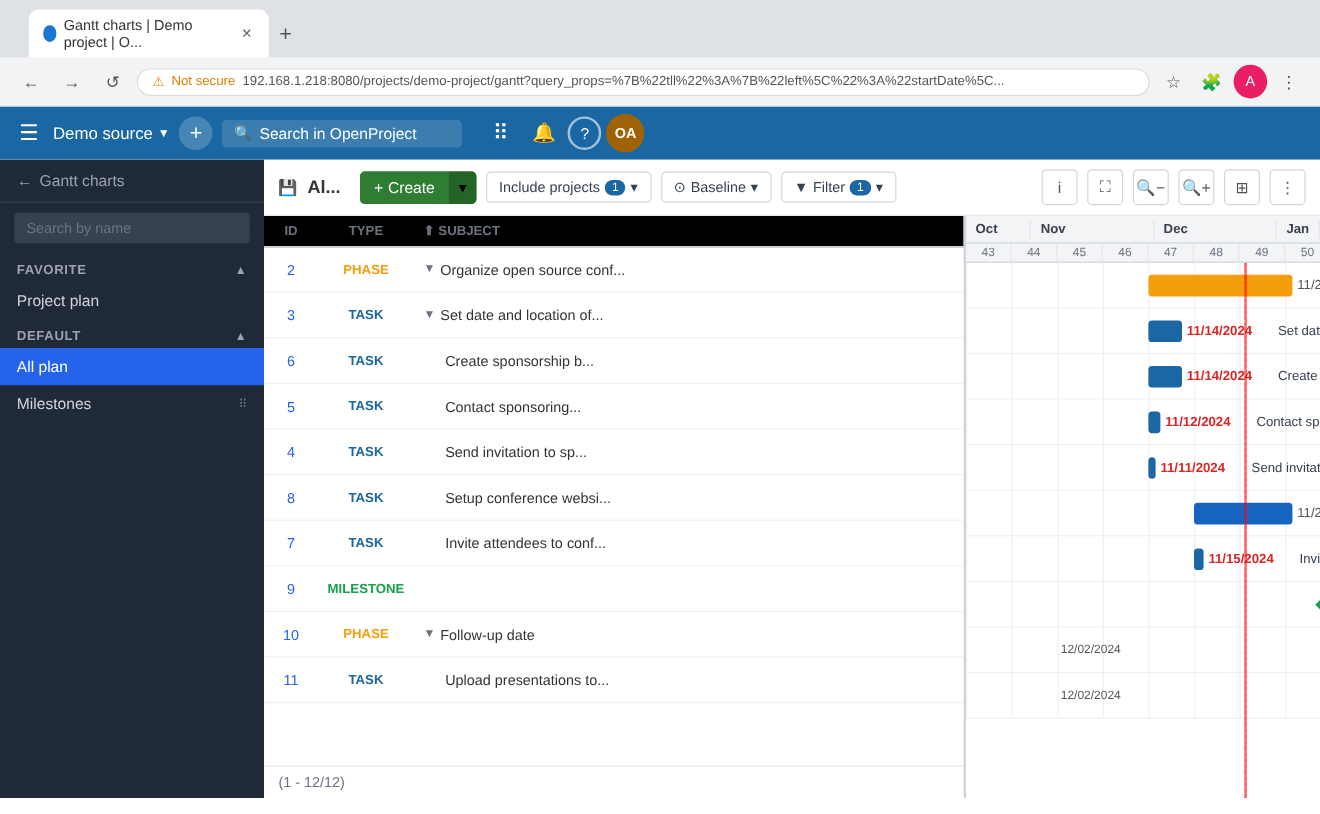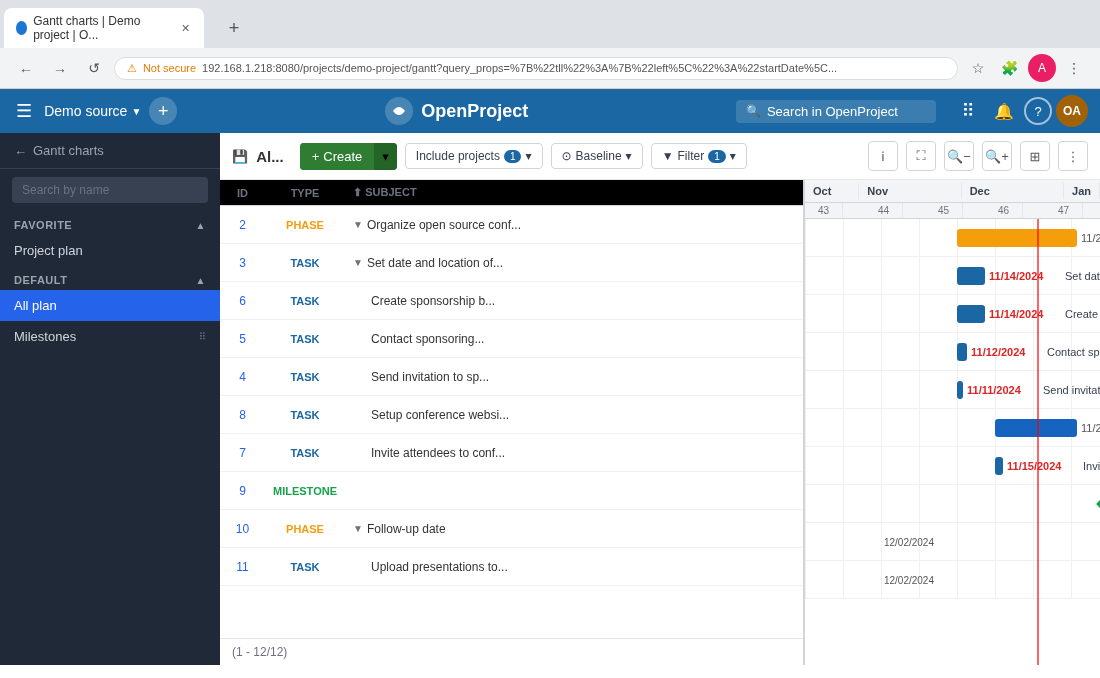--- a/index.html
+++ b/index.html
@@ -1,20 +1,20 @@
 <!DOCTYPE html>
 <html><head>
   <meta charset="utf-8">
   <style>
     * { box-sizing: border-box; margin: 0; padding: 0; }
     body { font-family: -apple-system, BlinkMacSystemFont, 'Segoe UI', sans-serif; font-size: 13px; background: #fff; overflow: hidden; }
 
     
     .browser-chrome { background: #f1f3f4; border-bottom: 1px solid #ccc; }
-    .tab-bar { display: flex; align-items: center; padding: 8px 4px 0; gap: 16px; background: #dee1e6; }
+    .tab-bar { display: flex; align-items: center; padding: 8px 24px 0; gap: 0; background: #dee1e6; }
     .tab { display: flex; align-items: center; gap: 6px; padding: 6px 12px; background: #fff; border-radius: 8px 8px 0 0; font-size: 12px; color: #333; max-width: 200px; }
     .tab-favicon { width: 14px; height: 14px; border-radius: 50%; background: #1976d2; display: flex; align-items: center; justify-content: center; }
     .tab-close { width: 16px; height: 16px; display: flex; align-items: center; justify-content: center; border-radius: 50%; cursor: pointer; color: #666; font-size: 11px; }
     .new-tab { width: 28px; height: 28px; display: flex; align-items: center; justify-content: center; border-radius: 50%; cursor: pointer; font-size: 18px; color: #555; }
     .browser-nav { display: flex; align-items: center; gap: 6px; padding: 6px 12px; background: #f1f3f4; }
     .nav-btn { width: 28px; height: 28px; display: flex; align-items: center; justify-content: center; border-radius: 50%; cursor: pointer; color: #555; font-size: 14px; }
     .address-bar { flex: 1; display: flex; align-items: center; gap: 6px; background: #fff; border: 1px solid #ddd; border-radius: 20px; padding: 4px 12px; font-size: 12px; color: #333; }
     .address-bar-icon { color: #e67c00; font-size: 11px; }
     .address-url { color: #555; font-size: 11px; overflow: hidden; text-overflow: ellipsis; white-space: nowrap; }
     .nav-actions { display: flex; gap: 4px; }
@@ -80,21 +80,21 @@
     .gantt-cell-type.milestone { color: #16a34a; }
     .gantt-cell-subject { flex: 1; font-size: 12px; color: #333; padding: 4px 8px; overflow: hidden; text-overflow: ellipsis; white-space: nowrap; display: flex; align-items: center; gap: 4px; }
     .subject-toggle { color: #6b7280; font-size: 10px; cursor: pointer; flex-shrink: 0; }
     .footer-count { padding: 6px 12px; font-size: 12px; color: #6b7280; border-top: 1px solid #e5e7eb; }
 
     
     .gantt-chart { flex: 1; overflow: hidden; display: flex; flex-direction: column; position: relative; }
     .gantt-chart-header { background: #f3f4f6; border-bottom: 1px solid #d1d5db; }
     .gantt-year-row { display: flex; font-size: 11px; font-weight: 600; color: #374151; border-bottom: 1px solid #d1d5db; padding: 3px 0; }
     .gantt-year-cell { padding: 2px 8px; border-right: 1px solid #e5e7eb; }
-    .gantt-week-row { display: flex; font-size: 10px; color: #6b7280; gap: 22px; }
+    .gantt-week-row { display: flex; font-size: 10px; color: #6b7280; }
     .gantt-week-cell { width: 38px; min-width: 38px; text-align: center; padding: 2px 0; border-right: 1px solid #e5e7eb; }
     .gantt-chart-body { flex: 1; overflow: hidden; position: relative; }
     .gantt-chart-row { min-height: 38px; border-bottom: 1px solid #f0f0f0; position: relative; display: flex; align-items: center; }
     .gantt-today-line { position: absolute; top: 0; bottom: 0; width: 1px; background: red; opacity: 0.6; z-index: 10; border: 1px dashed red; }
 
     
     ::-webkit-scrollbar { width: 6px; height: 6px; }
     ::-webkit-scrollbar-track { background: #f1f1f1; }
     ::-webkit-scrollbar-thumb { background: #ccc; border-radius: 3px; }
   </style>
@@ -130,27 +130,20 @@
 
 <div class="app">
 
   <div class="top-nav">
     <div class="hamburger">☰</div>
     <div class="project-name">
       <span>Demo source</span>
       <span class="project-dropdown">▼</span>
     </div>
     <div class="add-btn">+</div>
-    <div class="logo">
-      <svg class="logo-icon" viewBox="0 0 28 28" fill="none" xmlns="http://www.w3.org/2000/svg">
-        <circle cx="14" cy="14" r="14" fill="rgba(255,255,255,0.2)"></circle>
-        <path d="M8 14 Q14 6 20 14 Q14 22 8 14Z" fill="white"></path>
-      </svg>
-      <span>OpenProject</span>
-    </div>
     <div class="search-bar">
       <span class="search-bar-icon">🔍</span>
       <span>Search in OpenProject</span>
     </div>
     <div class="top-nav-actions">
       <div class="top-nav-btn" style="font-size:18px;">⠿</div>
       <div class="top-nav-btn">🔔</div>
       <div class="top-nav-btn" style="border:2px solid rgba(255,255,255,0.6);border-radius:50%;width:28px;height:28px;font-size:13px;">?</div>
       <div class="avatar">OA</div>
     </div>

